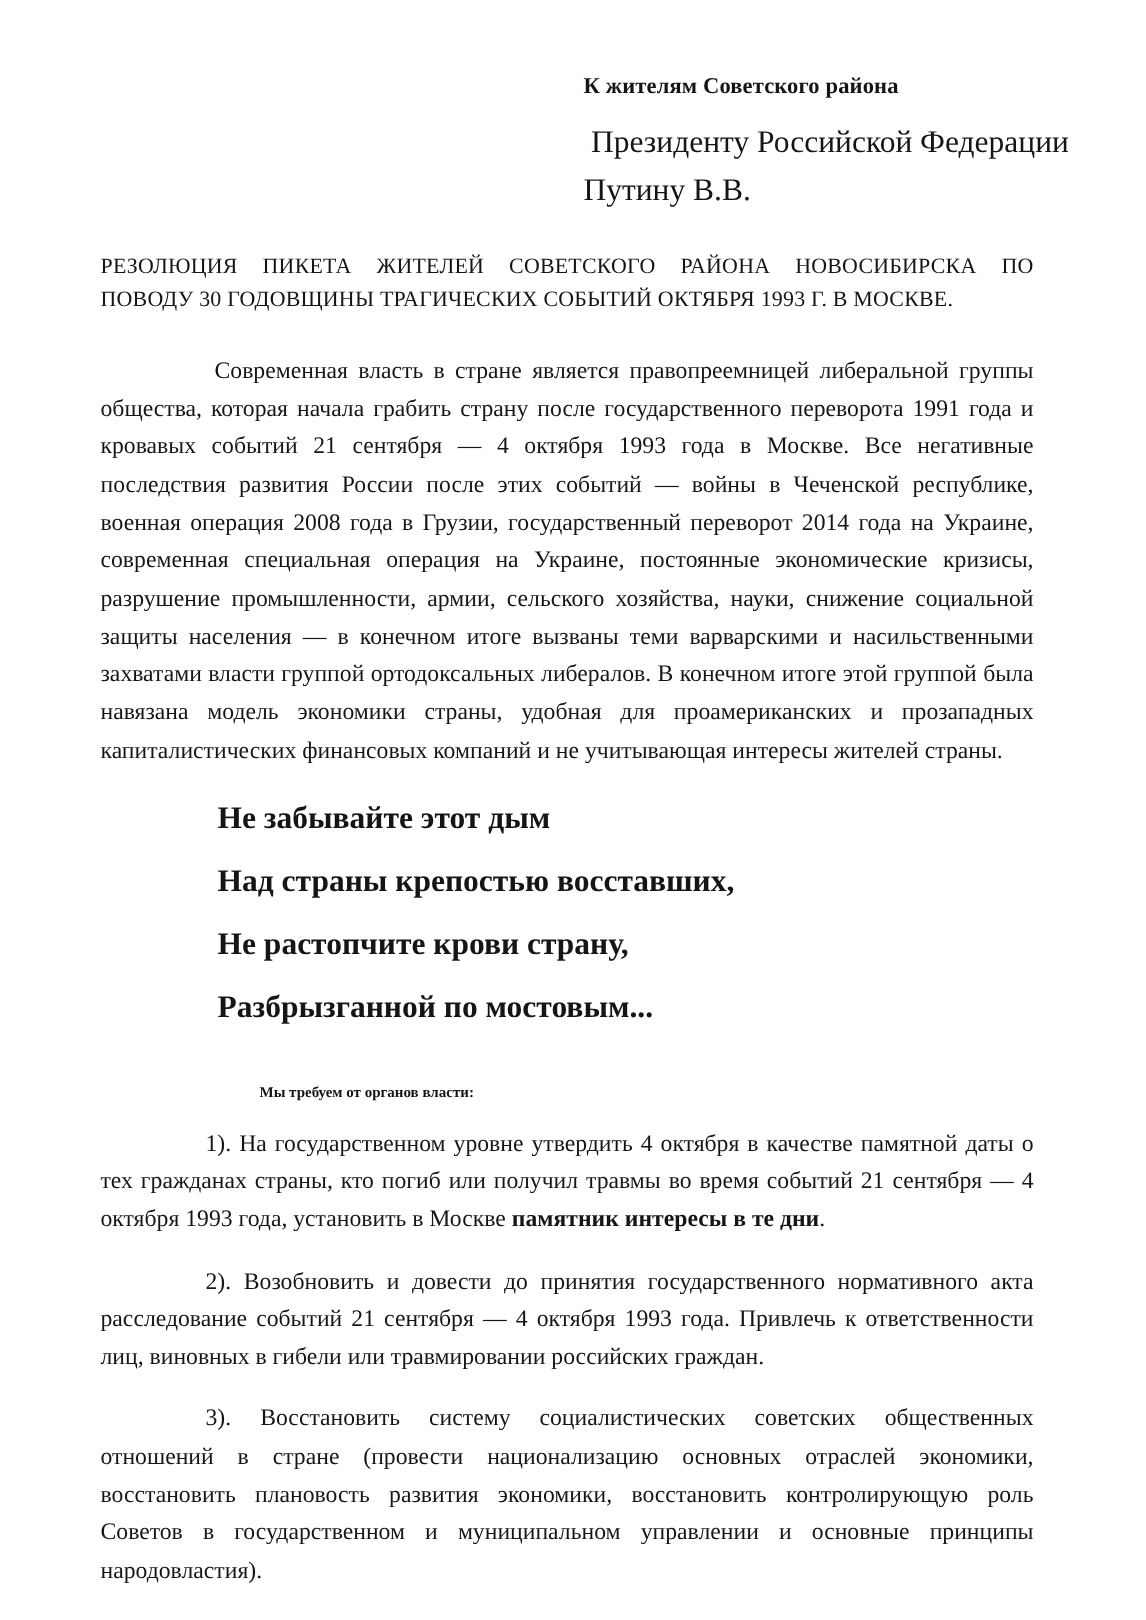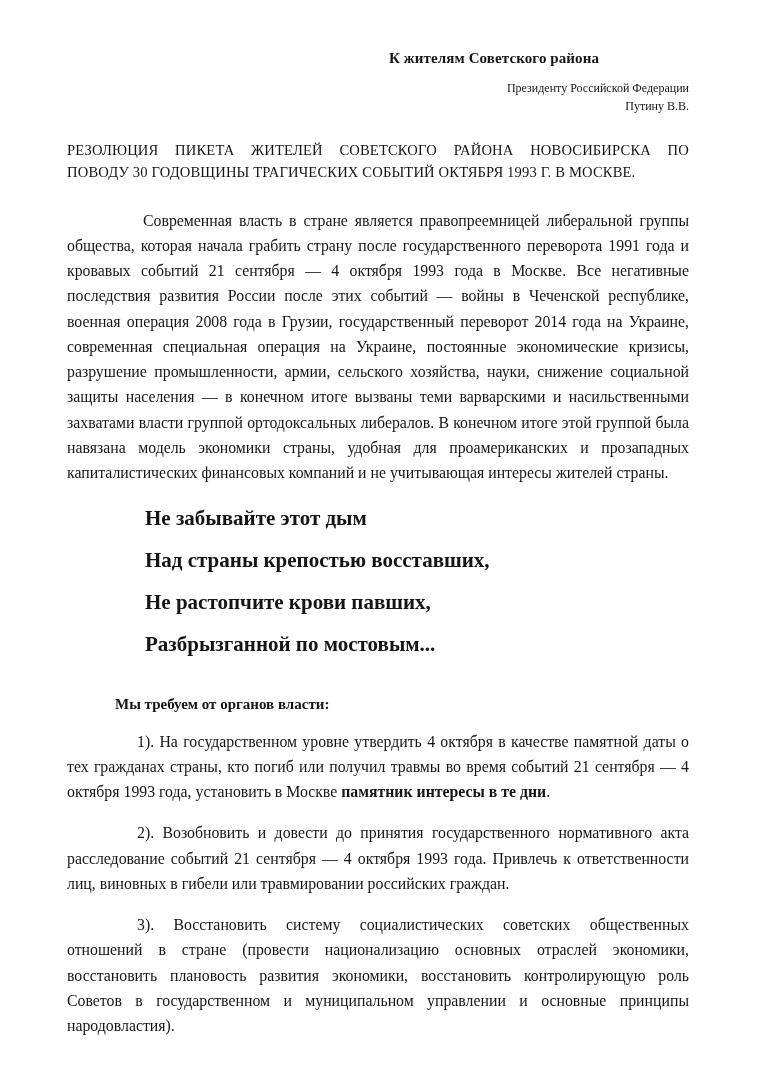--- a/index.html
+++ b/index.html
@@ -34,23 +34,22 @@
     line-height: 1.52;
   }
   .addressee-title {
     font-weight: bold;
     font-size: 15px;
     letter-spacing: 0.1px;
     margin-bottom: 9px;
     white-space: nowrap;
   }
   .addressee-line {
-    font-size: 12px;
+    font-size: 21px;
     white-space: nowrap;
-    text-align: right;
   }
   .addressee-line.indent-sm { padding-left: 5px; }
 
   
   .doc-title {
     margin-top: 24px;
     font-size: 14.6px;
     line-height: 1.52;
     text-align: justify;
     text-align-last: justify;
@@ -81,23 +80,23 @@
   }
   .verse-line {
     margin-bottom: 17px;
     white-space: nowrap;
   }
   .verse-line:last-child { margin-bottom: 0; }
 
   
   .demands-heading {
     margin-top: 39px;
-    margin-left: 48px;
+    margin-left: 106px;
     font-weight: bold;
-    font-size: 15px;
+    font-size: 10px;
   }
   .demand-item {
     margin-top: 16px;
     font-size: 15.8px;
     line-height: 1.60;
     text-align: justify;
     text-indent: 70px;
   }
   .demand-item .num { white-space: pre; }
   .demand-item b { font-weight: bold; }
@@ -131,21 +130,21 @@
   <div class="doc-title">
     <span>РЕЗОЛЮЦИЯ ПИКЕТА ЖИТЕЛЕЙ СОВЕТСКОГО РАЙОНА НОВОСИБИРСКА ПО</span>
     <span class="last-line">ПОВОДУ 30 ГОДОВЩИНЫ ТРАГИЧЕСКИХ СОБЫТИЙ ОКТЯБРЯ 1993 Г. В МОСКВЕ.</span>
   </div>
 
   <div class="body-para">Современная  власть в стране является правопреемницей либеральной группы общества, которая начала грабить страну после государственного переворота 1991 года и  кровавых событий 21 сентября — 4 октября 1993 года в Москве. Все негативные последствия развития России  после этих событий — войны в Чеченской республике, военная операция 2008 года в  Грузии, государственный переворот 2014 года на Украине, современная специальная операция на Украине,   постоянные экономические кризисы, разрушение промышленности, армии, сельского хозяйства, науки, снижение социальной защиты населения — в конечном итоге вызваны теми варварскими и насильственными захватами власти группой ортодоксальных либералов. В конечном итоге этой группой была навязана модель экономики страны, удобная для проамериканских и прозападных капиталистических финансовых компаний и не учитывающая интересы жителей страны.</div>
 
   <div class="verse">
     <div class="verse-line">Не забывайте этот дым</div>
     <div class="verse-line">Над страны крепостью восставших,</div>
-    <div class="verse-line">Не растопчите крови павших,</div>
+    <div class="verse-line">Не растопчите крови страну,</div>
     <div class="verse-line">Разбрызганной по мостовым...</div>
   </div>
 
   <div class="demands-heading">Мы требуем от органов власти:</div>
 
   <div class="demand-item">
     <span class="num">1).</span><span>    На государственном уровне утвердить 4 октября в качестве памятной даты о тех гражданах страны, кто погиб или получил травмы во время событий 21 сентября — 4 октября 1993 года,  установить в Москве </span><b>памятник интересы в те дни</b><span>.</span>
   </div>
 
   <div class="demand-item">

